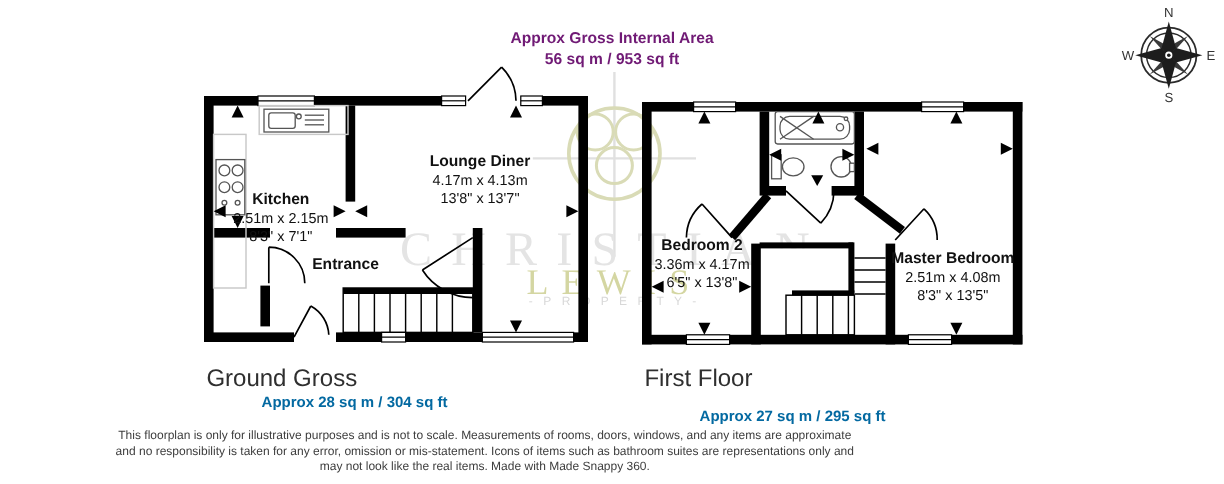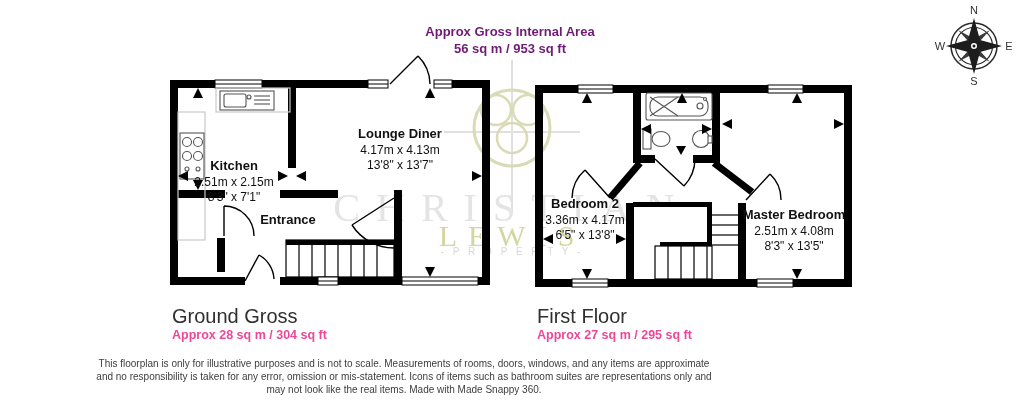--- a/index.html
+++ b/index.html
@@ -16,21 +16,21 @@
   .wm-line3{top:246px;left:512px;font-size:10px;color:#d8d8d8;letter-spacing:3px;white-space:nowrap;}
   
   .plan{z-index:2;left:0;top:0;}
   
   .lbl{z-index:3;color:#111;line-height:1.28;white-space:nowrap;}
   .lbl .nm{font-weight:bold;font-size:13px;}
   .lbl .dim{font-size:12px;}
   .lbl-sm .nm{font-size:11.5px;}
   .lbl-sm .dim{font-size:10.5px;line-height:1.2;}
   .floor-title{z-index:3;font-size:20px;color:#2f2f2f;}
-  .floor-area{z-index:3;font-size:12.5px;font-weight:bold;color:#ec4899;}
+  .floor-area{z-index:3;font-size:12.5px;font-weight:bold;color:#0369a1;margin-left:46px;}
   .hdr{top:24px;left:510px;z-index:3;font-weight:bold;font-size:13px;color:#701a75;line-height:1.3;}
   .foot{z-index:3;width:808px;text-align:center;font-size:10px;color:#3d3d3d;line-height:1.3;}
 </style>
 </head>
 <body>
 
 <div class="page">
 
   <svg class="abs wm" width="1020" height="403">
     <g stroke="#e0e0e0" stroke-width="2" fill="none">
@@ -287,21 +287,21 @@
   </div>
   <div class="abs ctr lbl" style="left:794px;top:207px;">
     <div class="nm">Master Bedroom</div>
     <div class="dim">2.51m x 4.08m</div>
     <div class="dim">8'3" x 13'5"</div>
   </div>
 
   <div class="abs floor-title" style="left:172px;top:305px;">Ground Gross</div>
   <div class="abs floor-area" style="left:172px;top:328px;">Approx 28 sq m / 304 sq ft</div>
   <div class="abs floor-title" style="left:537px;top:305px;">First Floor</div>
-  <div class="abs floor-area" style="left:537px;top:328px;">Approx 27 sq m / 295 sq ft</div>
+  <div class="abs floor-area" style="left:537px;top:340px;">Approx 27 sq m / 295 sq ft</div>
 
   <div class="abs foot" style="top:357px;">
     <div>This floorplan is only for illustrative purposes and is not to scale. Measurements of rooms, doors, windows, and any items are approximate</div>
     <div>and no responsibility is taken for any error, omission or mis-statement. Icons of items such as bathroom suites are representations only and</div>
     <div>may not look like the real items. Made with Made Snappy 360.</div>
   </div>
 
 </div>
 
 </body></html>

